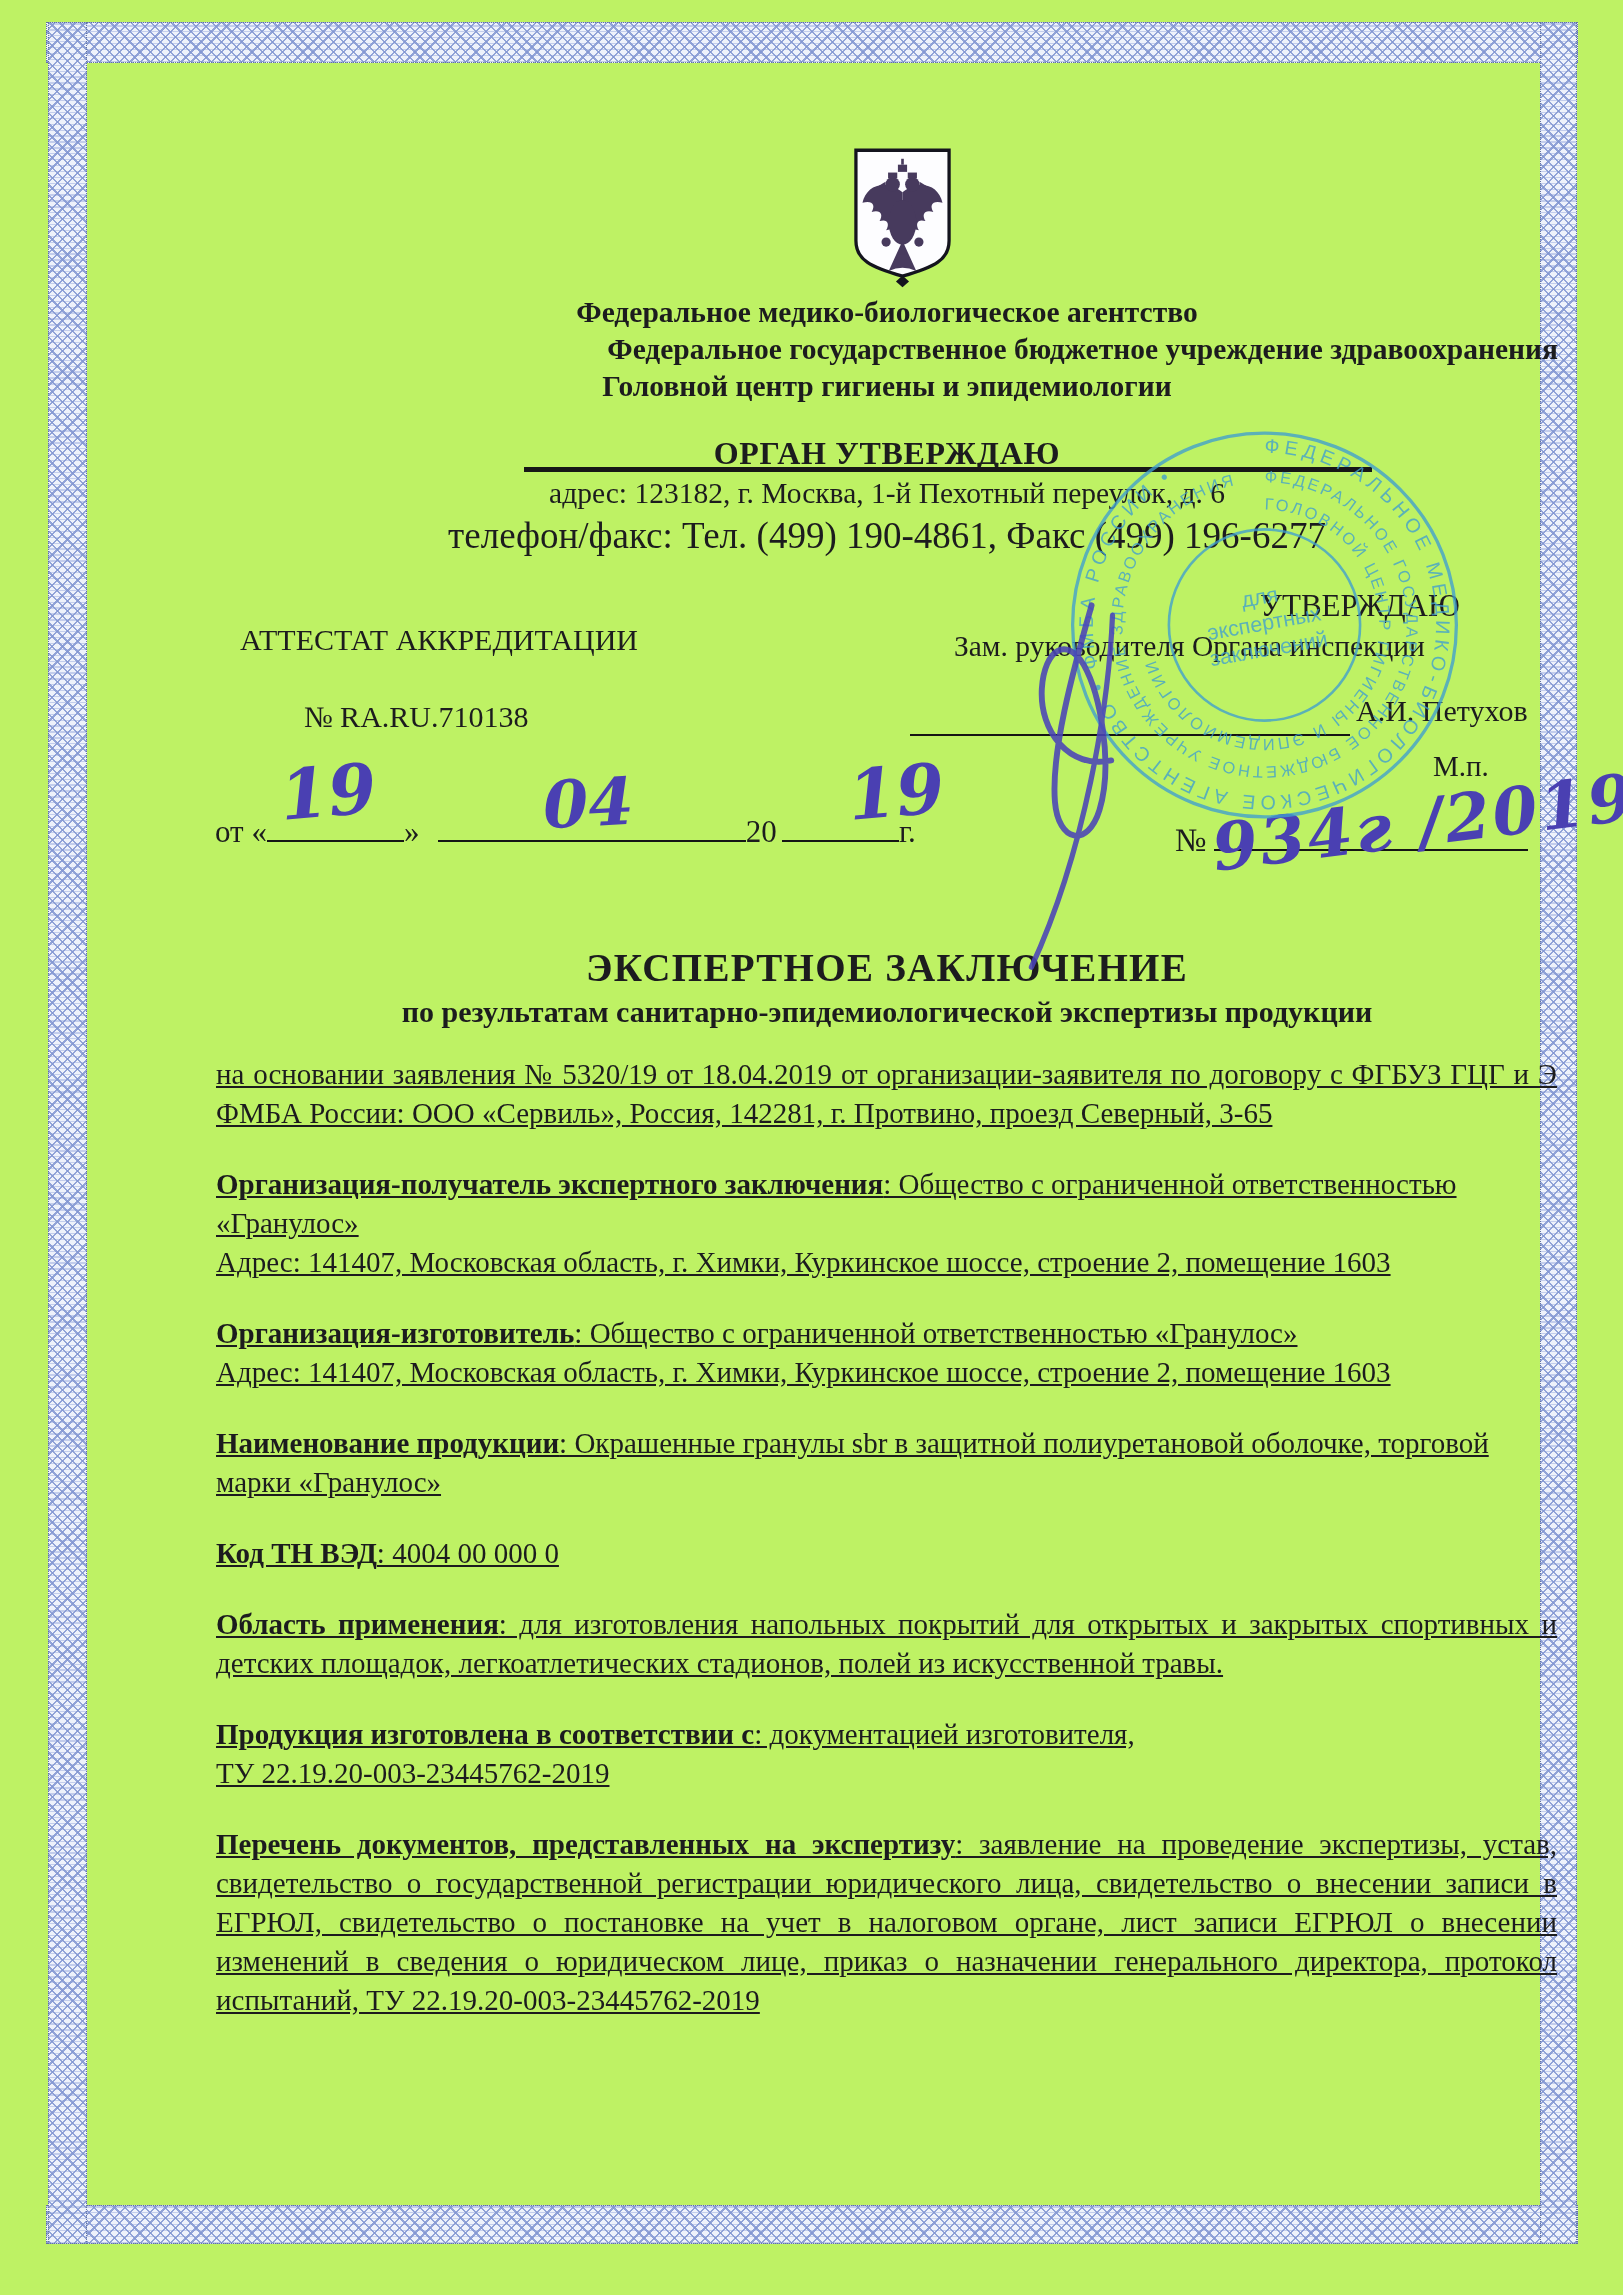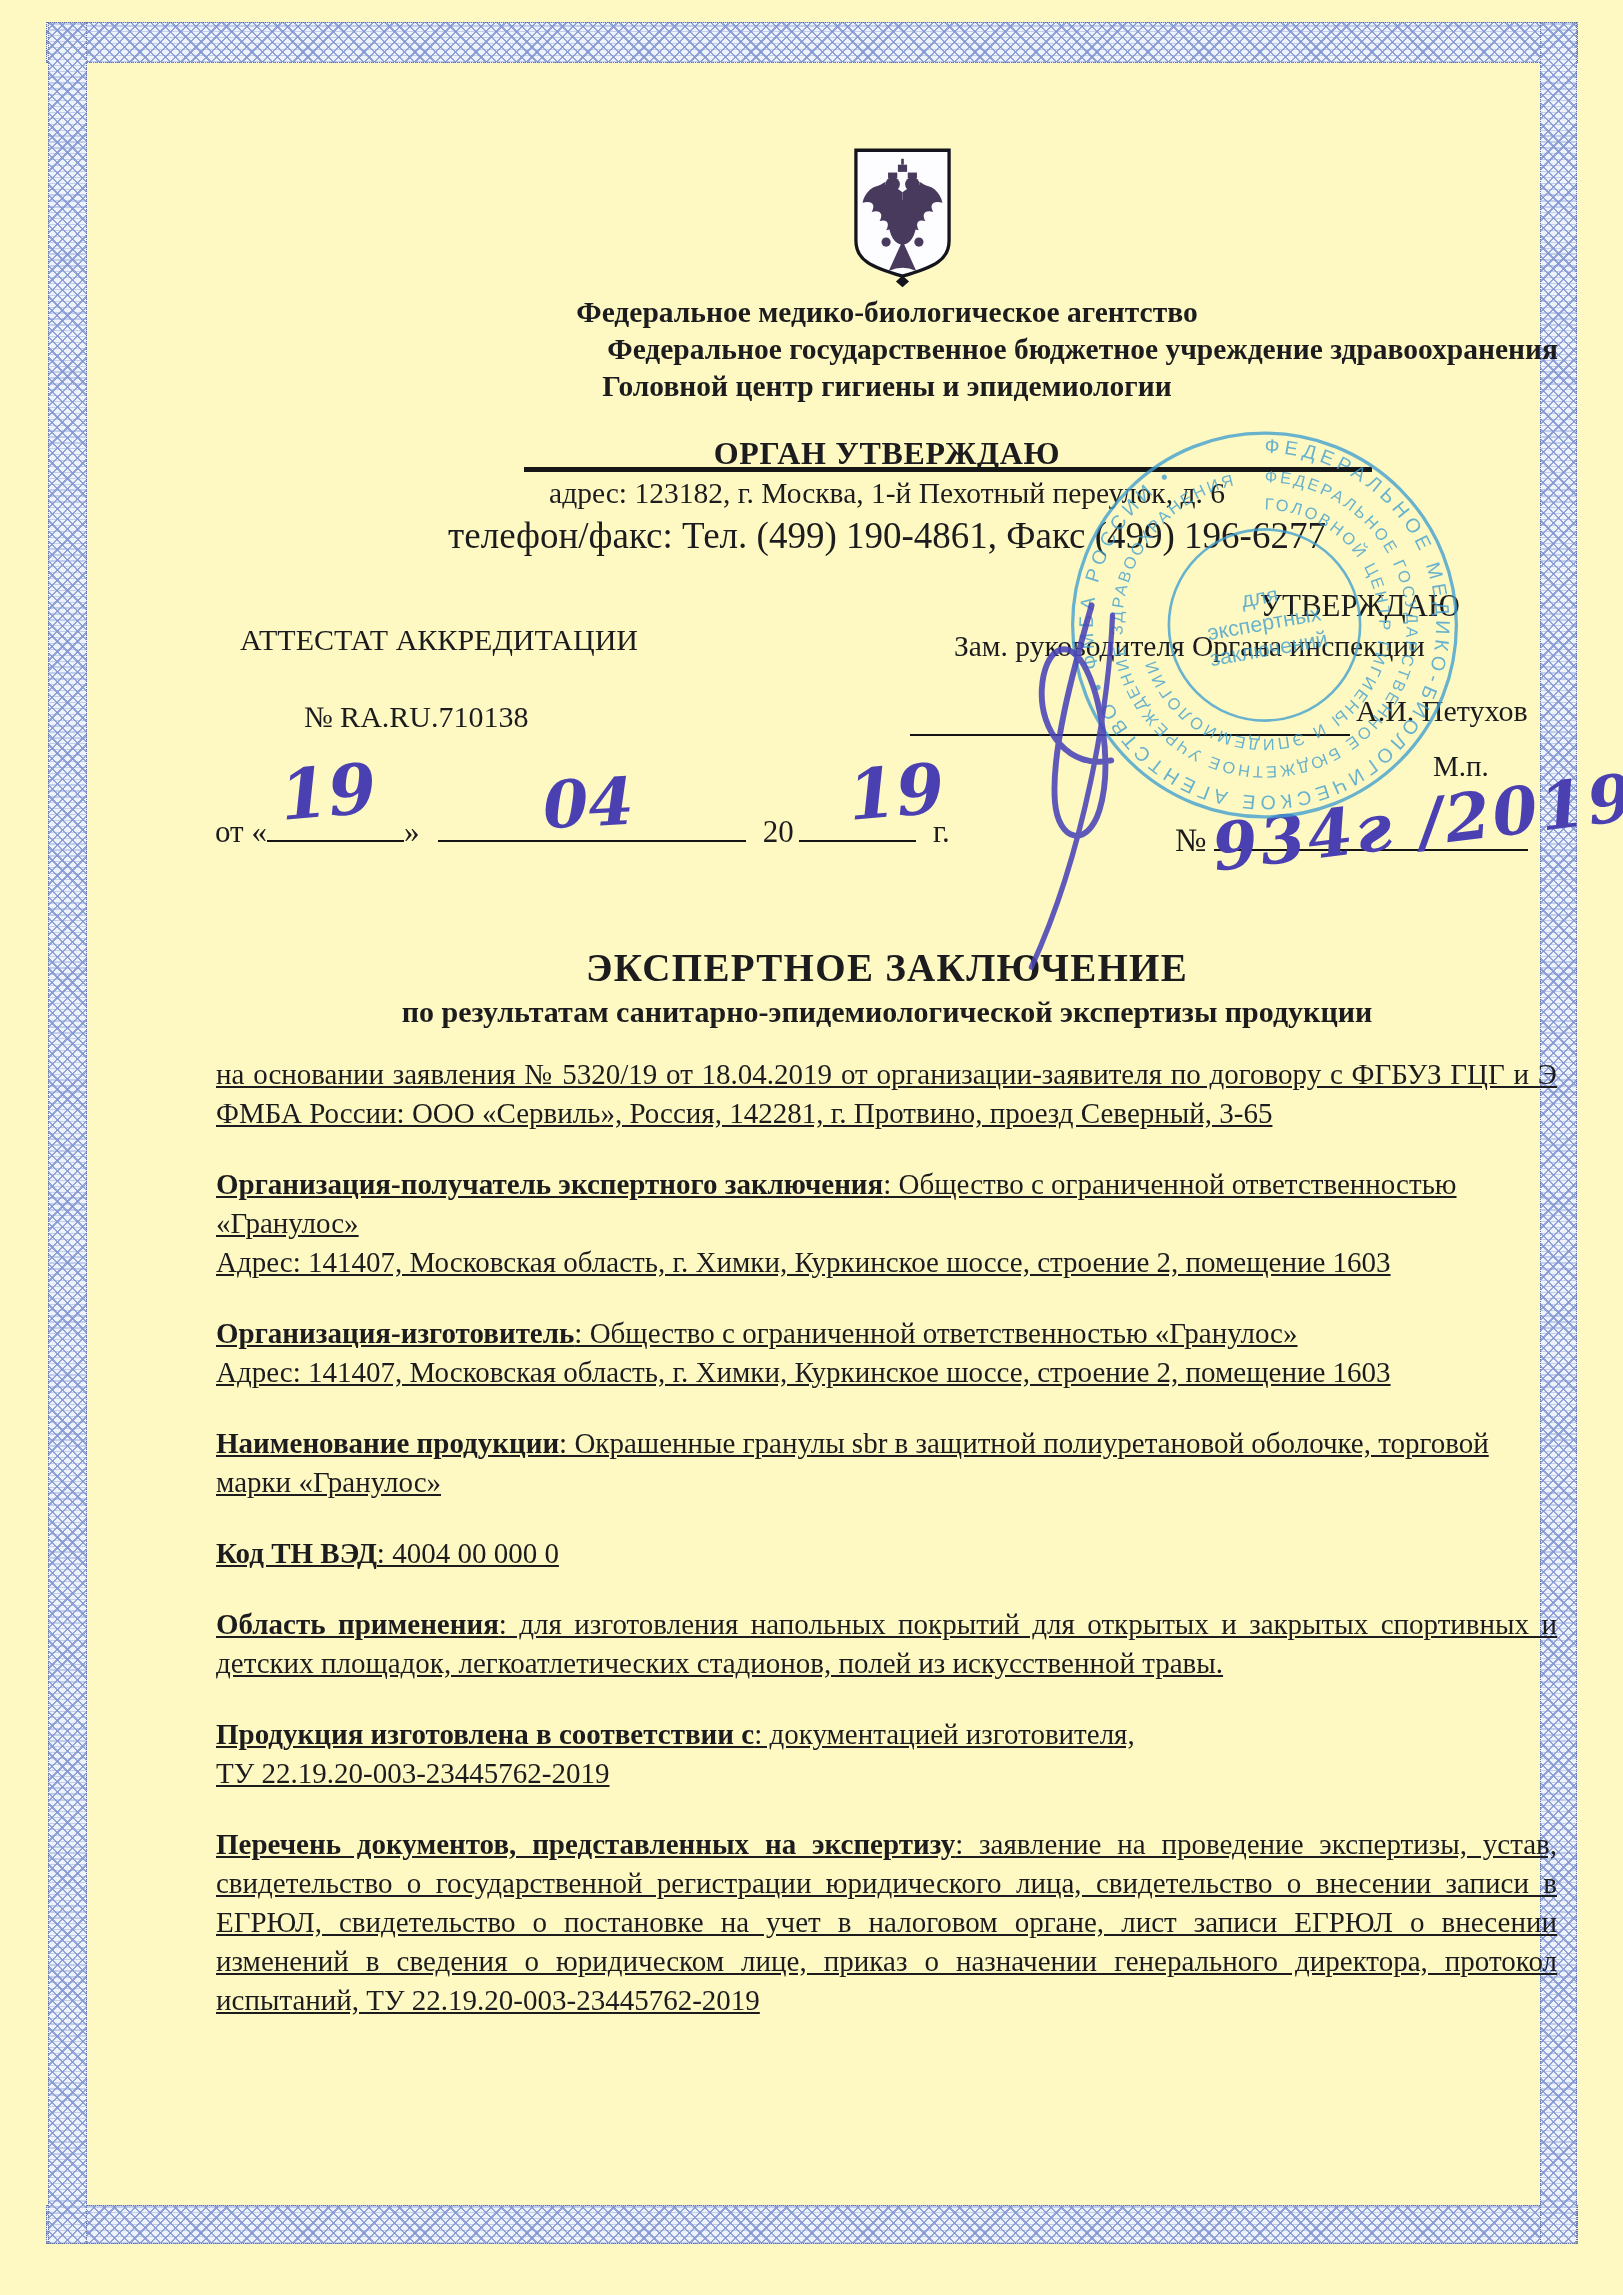--- a/index.html
+++ b/index.html
@@ -1,16 +1,16 @@
 <!DOCTYPE html>
 <html style="font-size:10.5px"><head>
 <meta charset="utf-8">
 <style>
   html,body{margin:0;padding:0;background:#ffffff;}
-  #page{position:relative;width:1623px;height:2295px;background:#fef9c3;overflow:hidden;
+  #page{position:relative;width:1623px;height:2295px;background:#bef264;overflow:hidden;
         font-family:"Liberation Serif", serif;color:#1c1c1e;}
 
   
   .band{position:absolute;background-color:#eef2fb;
     background-image:
       repeating-linear-gradient(45deg, rgba(130,150,210,.85) 0 1.6px, rgba(130,150,210,0) 1.6px 7.2px),
       repeating-linear-gradient(-45deg, rgba(130,150,210,.85) 0 1.6px, rgba(130,150,210,0) 1.6px 7.2px),
       repeating-linear-gradient(0deg, rgba(160,176,225,.55) 0 1.3px, rgba(160,176,225,0) 1.3px 5.9px);
     border:1.3px dotted #64749f;box-sizing:border-box;}
   .b-top{left:46px;top:21.6px;width:1532px;height:41px;}
@@ -35,21 +35,21 @@
   .role{left:954px;top:630px;font-size:29.5px;}
   .sigline{position:absolute;left:910px;top:734px;width:440px;border-top:2.6px solid #141414;}
   .name{left:1356px;top:694px;font-size:30px;}
   .mp{left:1433px;top:750px;font-size:29px;}
 
   .daterow{left:215px;top:814px;font-size:31px;}
   .u{display:inline-block;border-bottom:2.6px solid #151515;}
   .u-day{width:137px;}
   .u-month{width:308px;margin-left:18.3px;}
   .u-year{width:117px;margin-left:5.2px;}
-  .sp{margin-left:17px;}
+  .sp{margin-left:0;}
   .numrow{left:1175px;top:822px;font-size:33px;}
   .u-num{width:314px;margin-left:7.9px;}
 
   .title{top:945px;font-weight:bold;font-size:39px;letter-spacing:1.3px;}
   .subtitle{top:995px;font-weight:bold;font-size:30px;}
 
   
   .bodytext{position:absolute;left:216px;top:1055px;width:1341px;font-size:29px;line-height:39px;}
   .bodytext p{margin:0 0 32px 0;text-decoration:underline;}
   .just{text-align:justify;text-align-last:left;}

